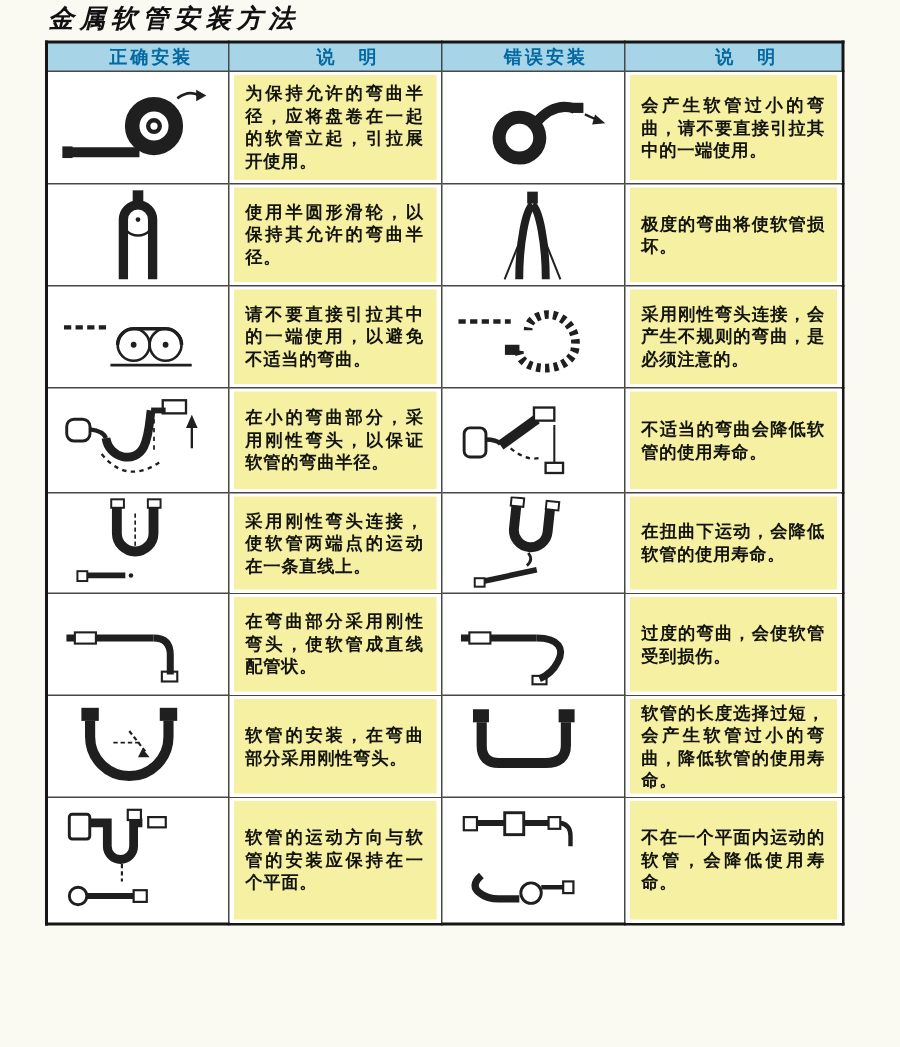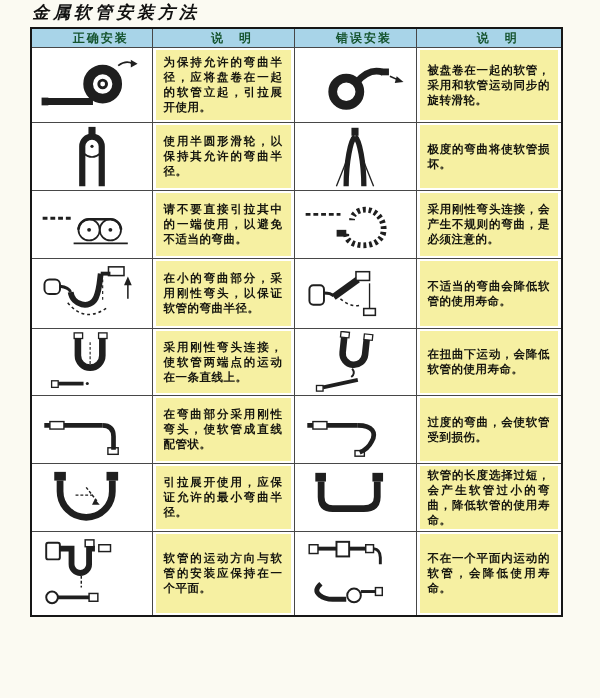--- a/index.html
+++ b/index.html
@@ -24,21 +24,21 @@
     border:2px solid #161616;
     background:#ffffff;
   }
   .install th,.install td{
     border:1px solid #474747;
     padding:0;margin:0;
   }
   .install th{
     background:#a8d4e8;
     height:18px;
-    font-size:12px;font-weight:bold;color:#14532d;
+    font-size:12px;font-weight:bold;color:#0369a1;
     letter-spacing:2px;text-align:center;padding-left:18px;
   }
   td.illus{
     background:#ffffff;text-align:center;vertical-align:middle;
   }
   td.illus svg{display:inline-block;vertical-align:middle;}
   td.note-cell{position:relative;background:#ffffff;}
   .note{
     position:absolute;top:2px;bottom:2px;left:3px;right:3px;
     background:#f6f0a2;
@@ -92,21 +92,21 @@
         <td class="illus">
           <svg width="108" height="64" viewBox="0 0 110 66">
             <circle class="s" cx="46" cy="40" r="14" stroke-width="9"></circle>
             <path class="s" d="M57 30 Q70 15 84 20" stroke-width="7"></path>
             <rect class="f" x="82" y="16" width="8" height="7"></rect>
             <path class="s" d="M91 24 L100 28" stroke-width="1.6"></path>
             <polygon class="f" points="98,24 105,30 96,31"></polygon>
           </svg>
         </td>
         <td class="note-cell">
-          <div class="note">被盘卷在一起的软管，采用和软管运动同步的旋转滑轮。</div>
+          <div class="note">会产生软管过小的弯曲，请不要直接引拉其中的一端使用。</div>
         </td>
       </tr>
 
       <tr style="height:68px">
         <td class="illus">
           <svg width="96" height="62" viewBox="0 0 100 70">
             <rect class="f" x="46" y="1" width="8" height="9"></rect>
             <path class="s" d="M39 68 V23 A11 11 0 0 1 61 23 V68" stroke-width="7"></path>
             <circle class="s" cx="50" cy="23" r="12" stroke-width="1.8"></circle>
             <circle class="f" cx="50" cy="23" r="1.8"></circle>
@@ -252,21 +252,21 @@
           <svg width="108" height="60" viewBox="0 0 110 62">
             <rect class="f" x="16" y="4" width="12" height="9"></rect>
             <rect class="f" x="70" y="4" width="12" height="9"></rect>
             <path class="s" d="M22 13 V24 A27 27 0 0 0 76 24 V13" stroke-width="7"></path>
             <path class="s" d="M49 20 L60 34" stroke-width="1.5" stroke-dasharray="3 2"></path>
             <path class="s" d="M38 28 H56" stroke-width="1.2" stroke-dasharray="3 2"></path>
             <polygon class="f" points="58,32 63,38 55,38"></polygon>
           </svg>
         </td>
         <td class="note-cell">
-          <div class="note">引拉展开使用，应保证允许的最小弯曲半径。</div>
+          <div class="note">软管的安装，在弯曲部分采用刚性弯头。</div>
         </td>
         <td class="illus">
           <svg width="108" height="60" viewBox="0 0 110 62">
             <rect class="f" x="14" y="5" width="11" height="9"></rect>
             <rect class="f" x="73" y="5" width="11" height="9"></rect>
             <path class="s" d="M20 14 V30 Q20 42 32 42 H64 Q78 42 78 30 V14" stroke-width="7"></path>
           </svg>
         </td>
         <td class="note-cell">
           <div class="note">软管的长度选择过短，会产生软管过小的弯曲，降低软管的使用寿命。</div>

